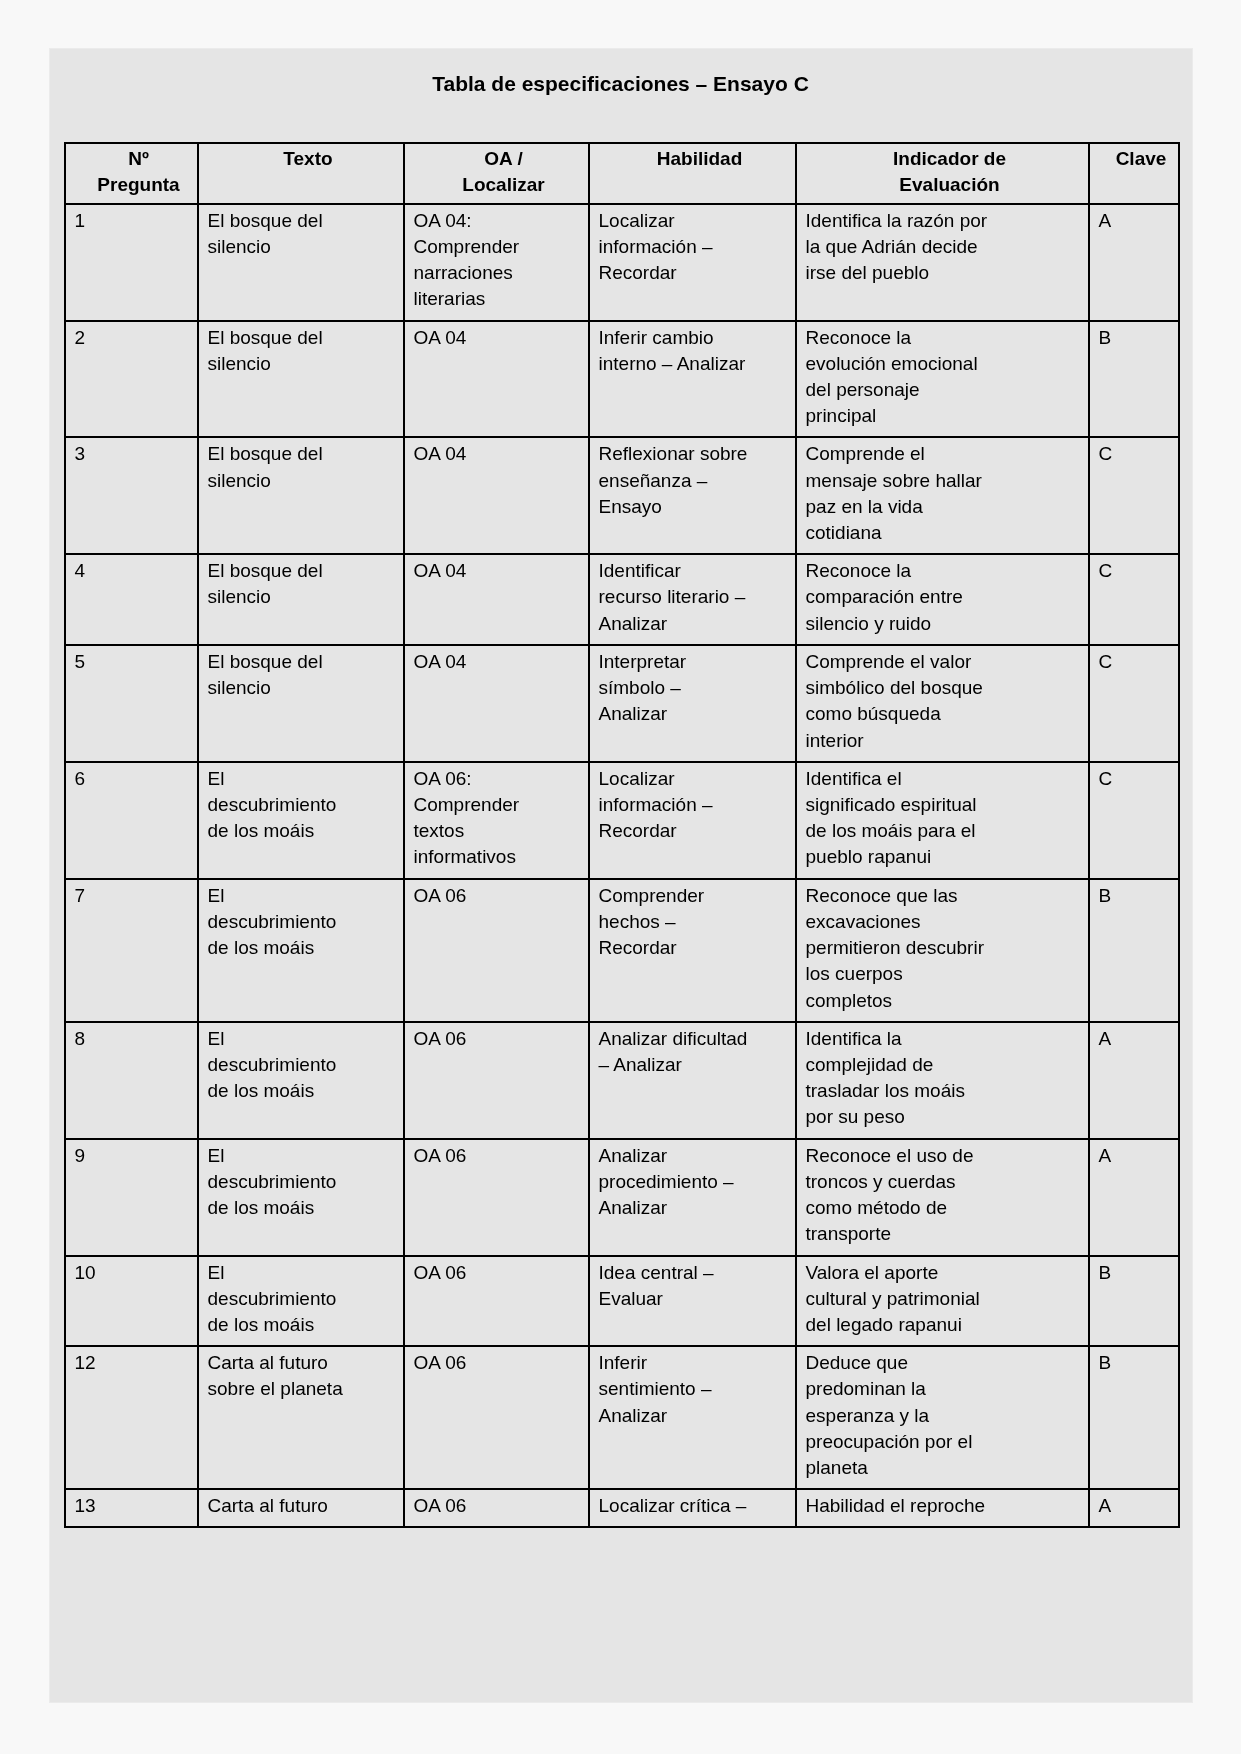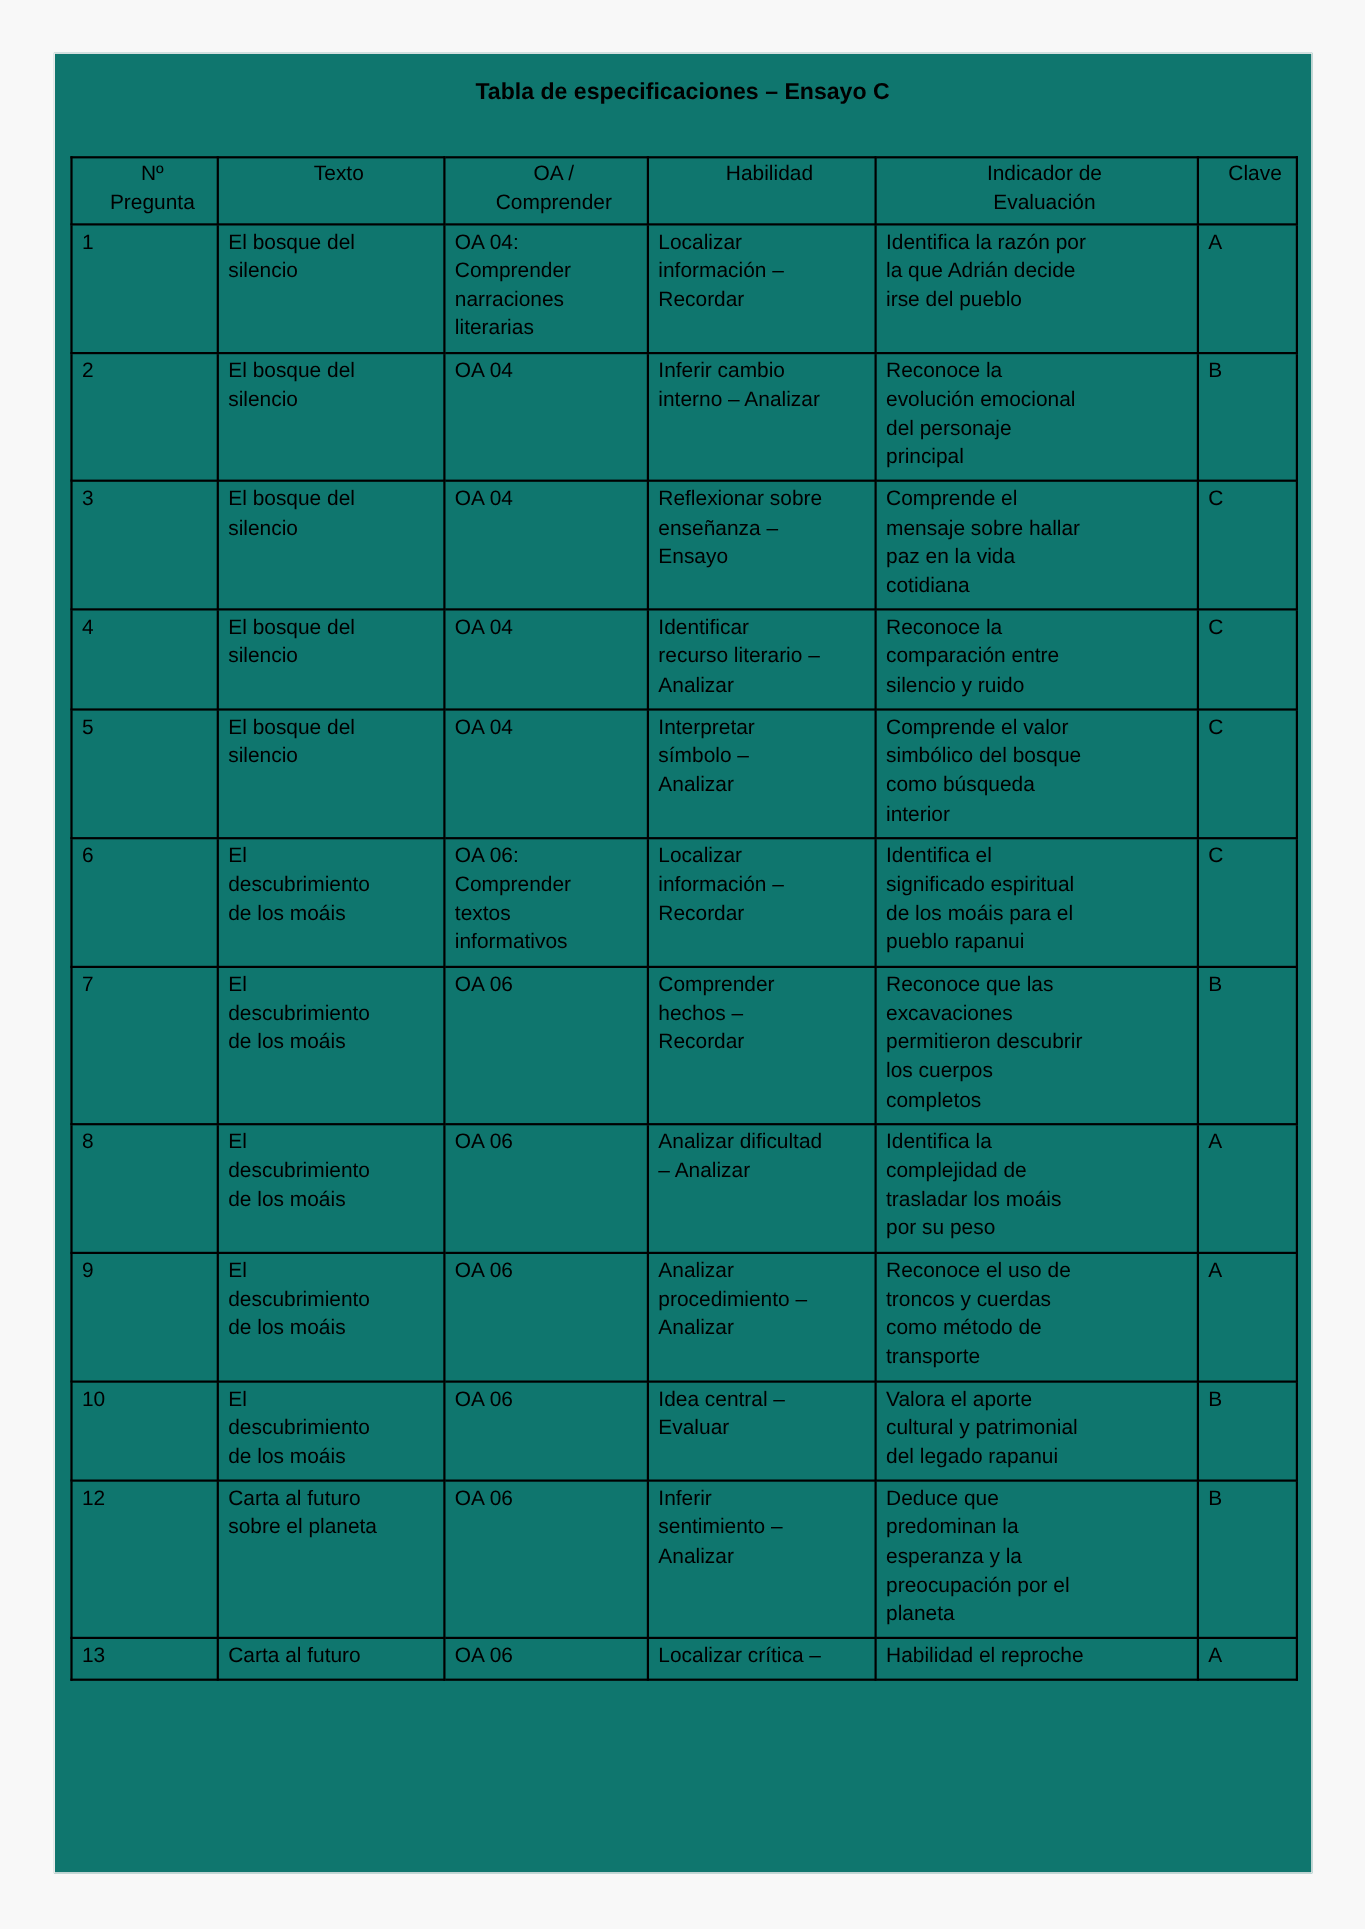--- a/index.html
+++ b/index.html
@@ -12,21 +12,21 @@
   body {
     width: 1241px;
     height: 1754px;
     overflow: hidden;
   }
   .page {
     box-sizing: border-box;
     width: 1144px;
     height: 1655px;
     margin: 48px auto 0;
-    background: #0f766e;
+    background: #e5e5e5;
     border: 1px solid #ebebeb;
     padding: 22px 14px 0 14px;
   }
   .doc-title {
     font-size: 21px;
     font-weight: bold;
     text-align: center;
     margin: 0 0 46px 0;
     line-height: 1.2;
     white-space: pre-line;
@@ -39,21 +39,21 @@
   .spec-table th, .spec-table td {
     border: 2px solid #000;
     vertical-align: top;
     font-size: 19px;
     line-height: 1.38;
     white-space: pre-line;
     overflow: hidden;
     box-sizing: border-box;
   }
   .spec-table th {
-    font-weight: normal;
+    font-weight: bold;
     text-align: center;
     padding: 2px 3px 4px 18px;
   }
   .spec-table td {
     text-align: left;
     padding: 3px 8px 7px 9px;
   }
   .spec-table td.texto-cell {
   }
 </style>
@@ -71,21 +71,21 @@
       <col style="width:207px">
       <col style="width:293px">
       <col style="width:90px">
     </colgroup>
     <thead>
       <tr>
         <th>Nº
 Pregunta</th>
         <th>Texto</th>
         <th>OA /
-Comprender</th>
+Localizar</th>
         <th>Habilidad</th>
         <th>Indicador de
 Evaluación</th>
         <th>Clave</th>
       </tr>
     </thead>
     <tbody>
       <tr>
         <td>1</td>
         <td class="texto-cell">El bosque del

